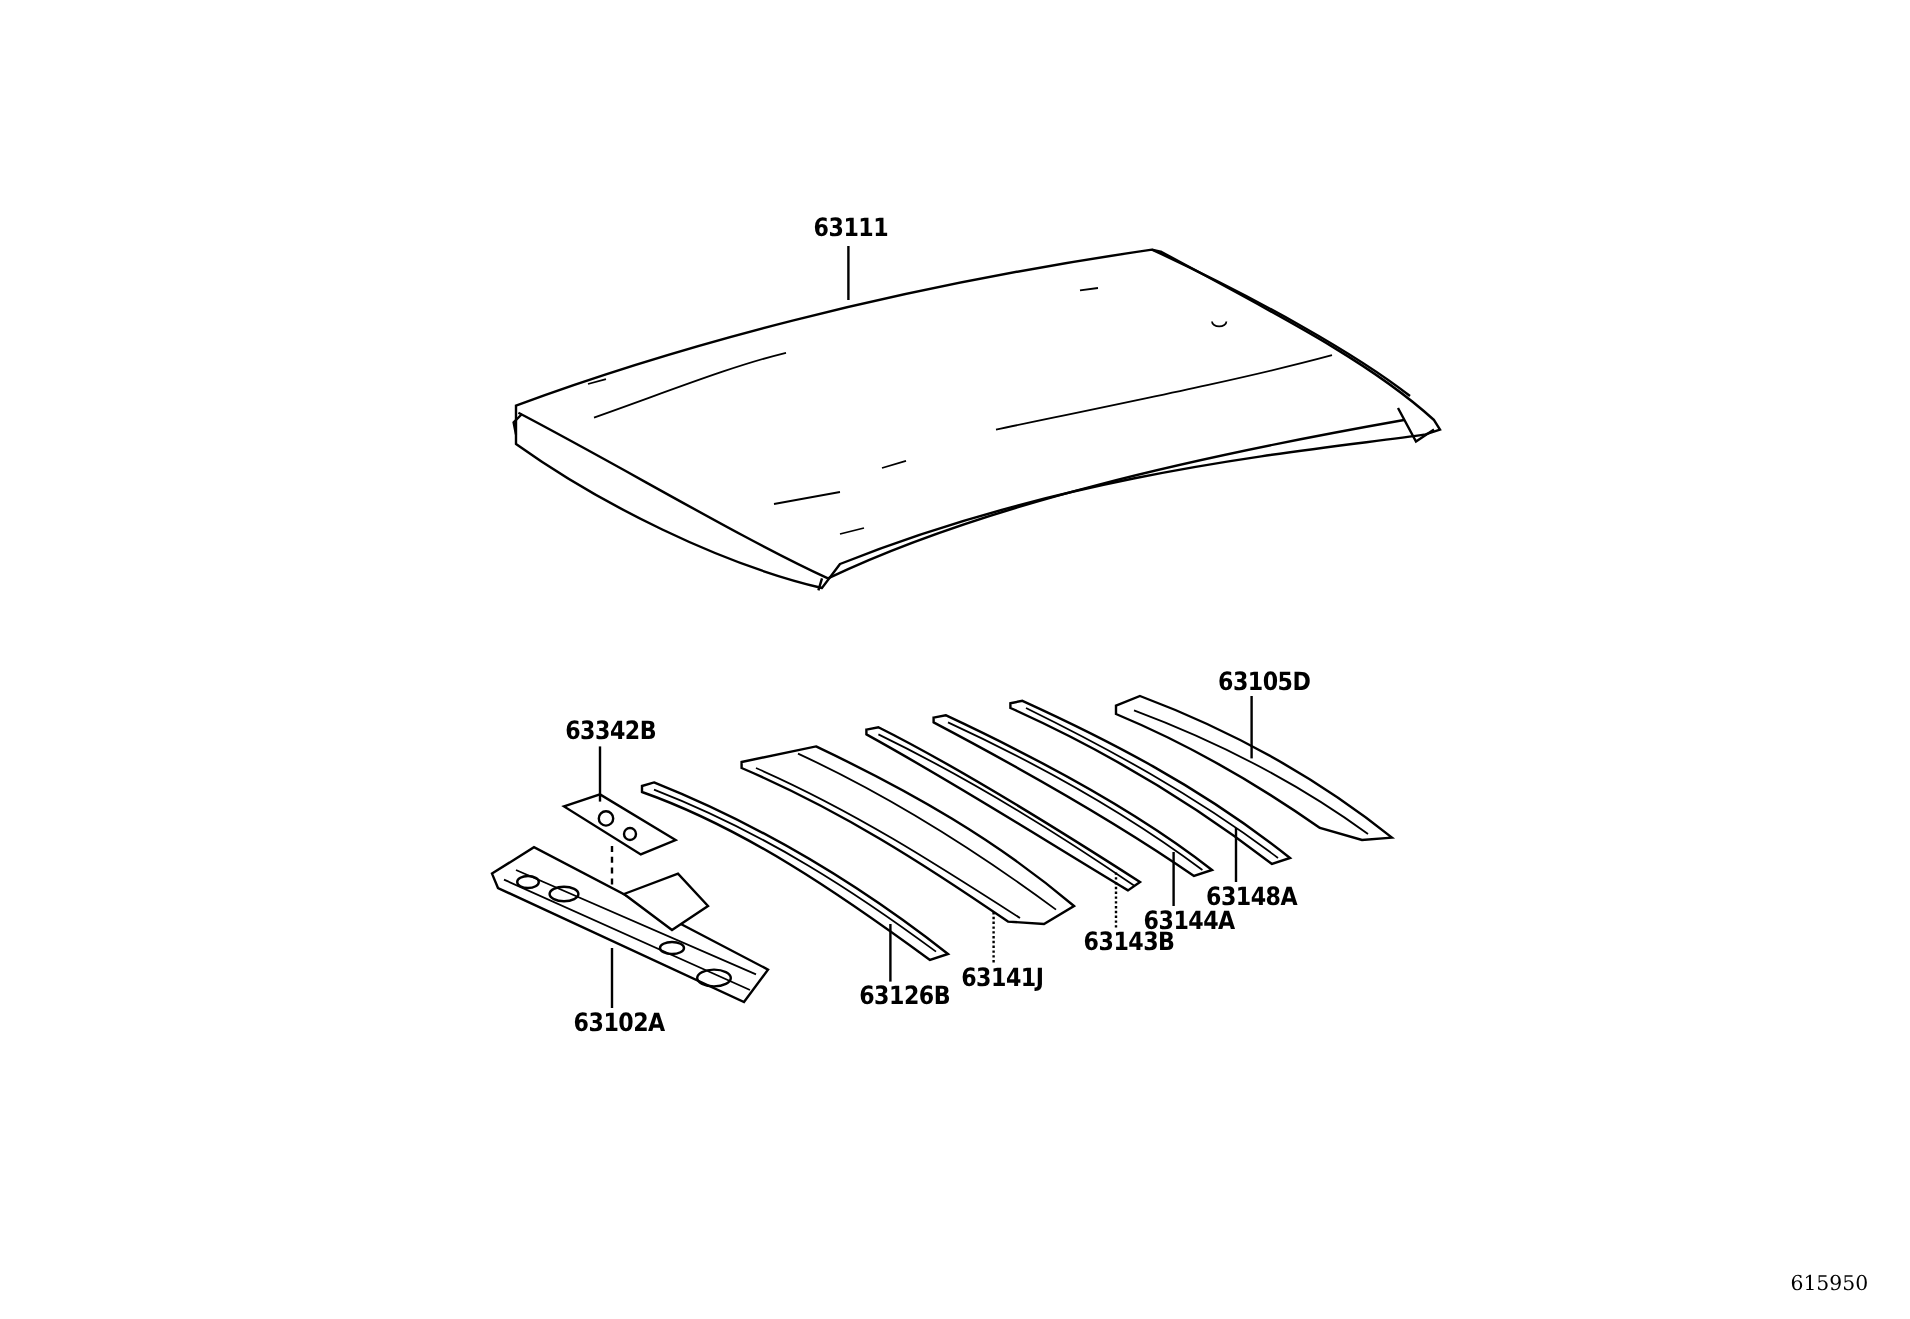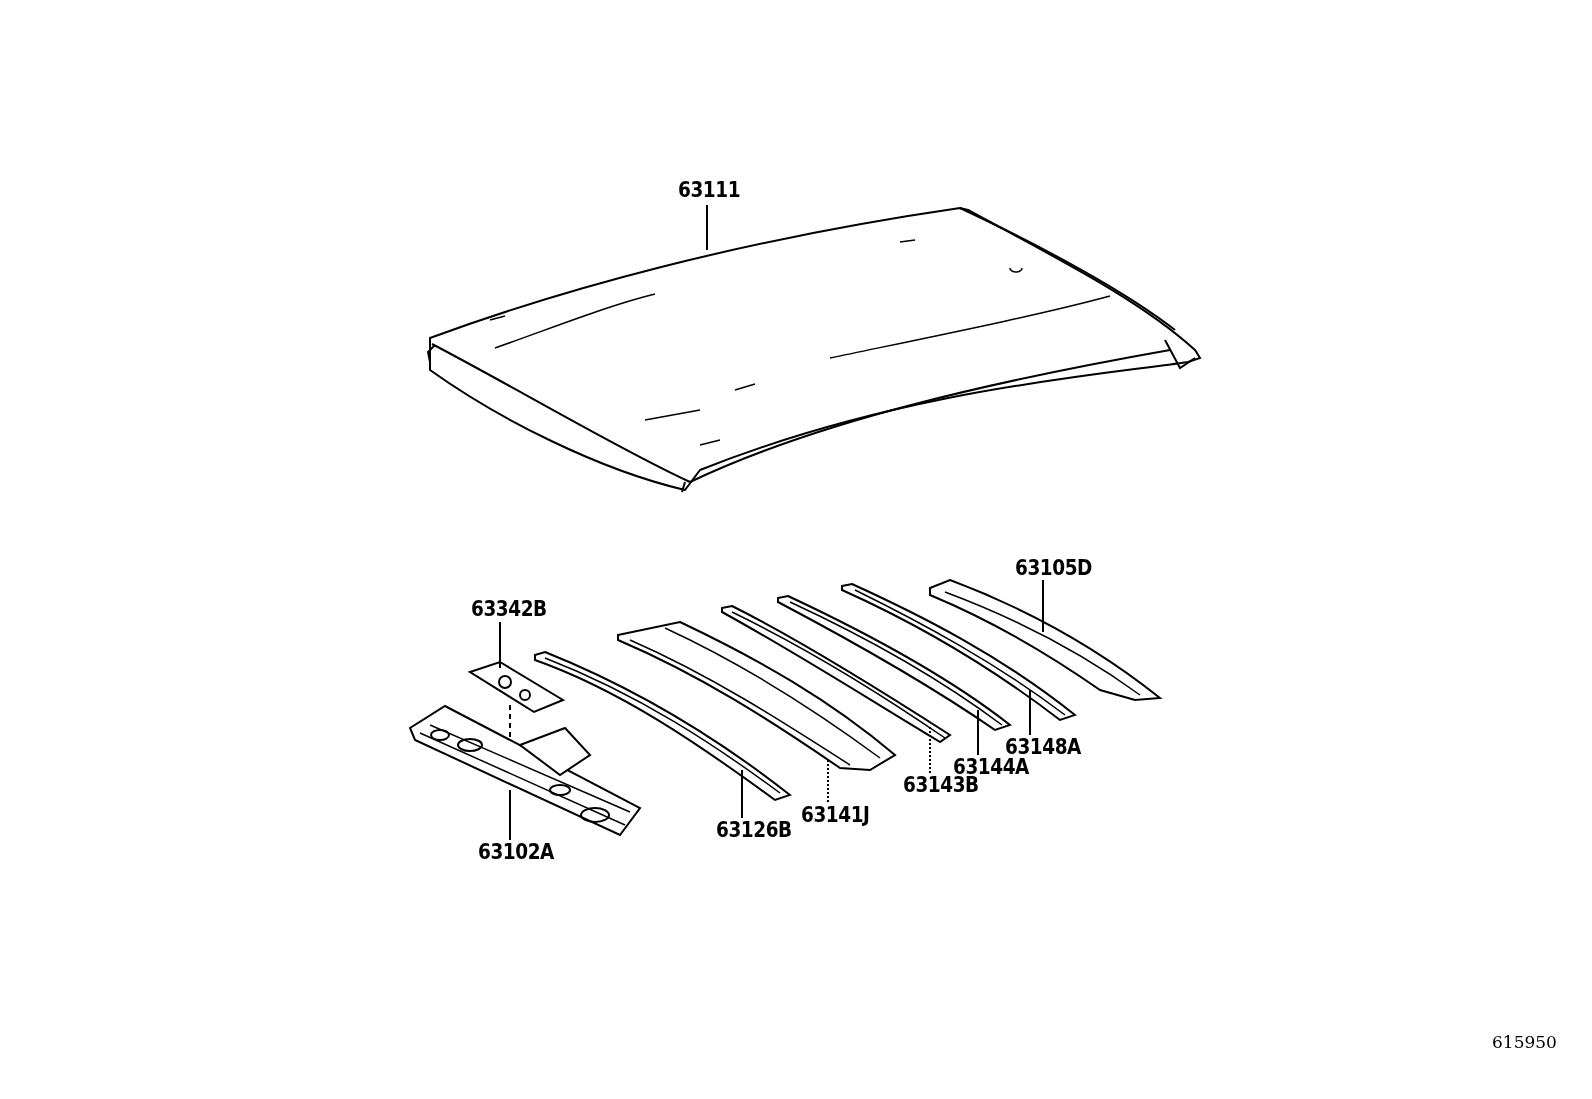--- a/index.html
+++ b/index.html
@@ -86,13 +86,13 @@
 
 <div class="label" style="left:678px;top:178px;">63111</div>
 <div class="label" style="left:471px;top:597px;">63342B</div>
 <div class="label" style="left:478px;top:840px;">63102A</div>
 <div class="label" style="left:716px;top:818px;">63126B</div>
 <div class="label" style="left:801px;top:803px;">63141J</div>
 <div class="label" style="left:903px;top:773px;">63143B</div>
 <div class="label" style="left:953px;top:755px;">63144A</div>
 <div class="label" style="left:1005px;top:735px;">63148A</div>
 <div class="label" style="left:1015px;top:556px;">63105D</div>
-<div class="diagram-id" style="left:1492px;top:1032px;">615950</div>
+<div class="diagram-id" style="left:1492px;top:1060px;">615950</div>
 
 </body></html>

